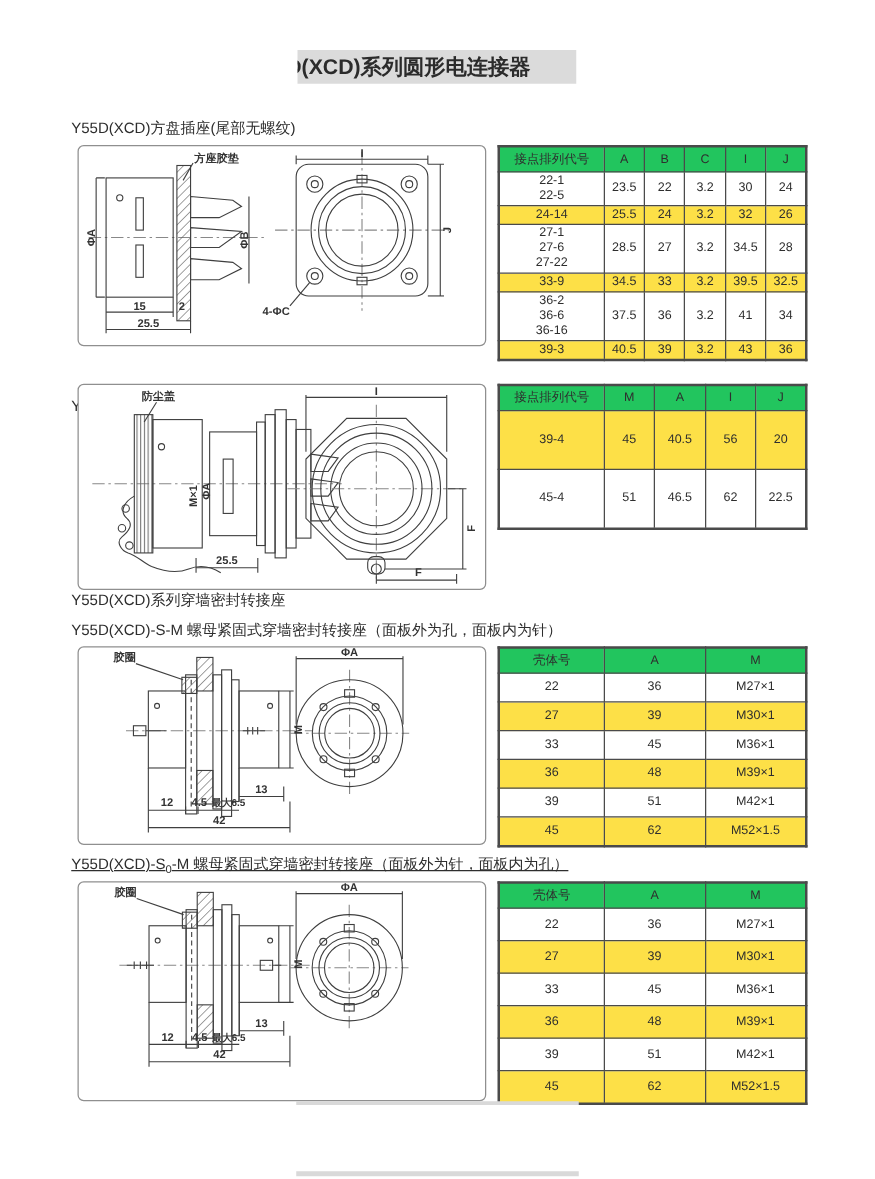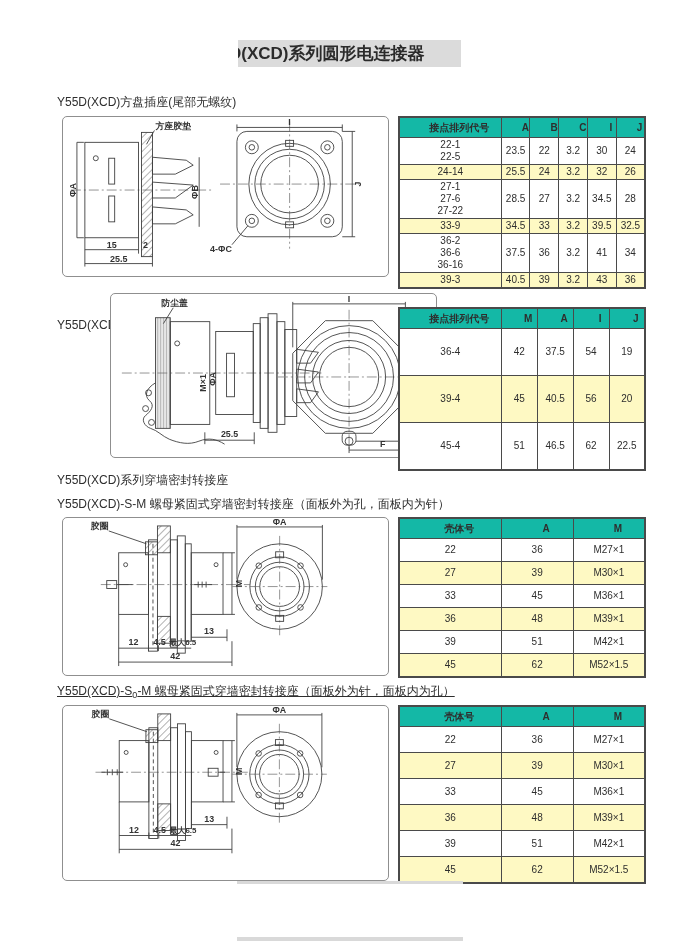--- a/index.html
+++ b/index.html
@@ -8,33 +8,33 @@
   .page{position:absolute;inset:0;overflow:hidden;background:#ffffff;}
   .title-bar{position:absolute;left:238px;top:40px;width:223px;height:27px;
        background:#dbdbdb;overflow:hidden;white-space:nowrap;
        font-weight:bold;font-size:17px;line-height:27px;color:#2b2b2b;}
   .title-text{display:inline-block;margin-left:-9px;}
   .heading{position:absolute;left:57px;font-size:12px;white-space:nowrap;color:#2e2e2e;}
   .heading sub{font-size:9px;}
   #h1{top:94px;} #h2{top:285px;margin-top:32px;} #h3a{top:472px;} #h3b{top:496px;} #h4{top:683px;text-decoration:underline;}
   .panel{position:absolute;left:62px;width:327px;border:1.4px solid #8f8f8f;
        border-radius:5px;background:#fff;box-sizing:border-box;}
-  #p1{top:116px;height:161px;} #p2{top:293px;height:165px;margin-left:48px;}
+  #p1{top:116px;height:161px;} #p2{top:307px;height:165px;}
   #p3{top:517px;height:159px;} #p4{top:705px;height:176px;}
   .panel svg{display:block;width:100%;height:100%;}
   svg text{font-size:9px;font-weight:bold;fill:#333;stroke:none;font-family:inherit;}
   svg text.sm{font-size:8px;}
   .tbl{position:absolute;left:398px;width:248px;border-collapse:collapse;
        table-layout:fixed;font-size:10px;color:#2e2e2e;border:2px solid #4a4a4a;
        text-align:center;}
   .tbl th,.tbl td{border:1px solid #4a4a4a;padding:1px 2px;line-height:1.2;
        vertical-align:middle;}
-  .tbl th{background:#14b8a6;font-weight:bold;height:17px;padding-left:20px;}
+  .tbl th{background:#22c55e;font-weight:normal;height:17px;}
   .tbl td{background:#fff;white-space:pre-line;}
-  .tbl tr.shaded td{background:#fef9c3;}
+  .tbl tr.shaded td{background:#fde047;}
   .tbl th:first-child{width:32%;}
   #t1{top:116px;} #t2{top:307px;} #t3{top:517px;} #t4{top:705px;}
   #t2 td{height:44px;} #t3 td{height:20px;} #t4 td{height:23px;}
   .bar{position:absolute;left:237px;width:226px;background:#d9d9d9;}
   #bar1{top:881px;height:3px;} #bar2{top:937px;height:4px;}
 </style>
 </head>
 <body>
 
 <div class="page">
@@ -245,27 +245,20 @@
       <thead>
         <tr>
           <th>接点排列代号</th>
           <th>M</th>
           <th>A</th>
           <th>I</th>
           <th>J</th>
         </tr>
       </thead>
       <tbody>
-        <tr>
-          <td>36-4</td>
-          <td>42</td>
-          <td>37.5</td>
-          <td>54</td>
-          <td>19</td>
-        </tr>
         <tr class="shaded">
           <td>39-4</td>
           <td>45</td>
           <td>40.5</td>
           <td>56</td>
           <td>20</td>
         </tr>
         <tr>
           <td>45-4</td>
           <td>51</td>

